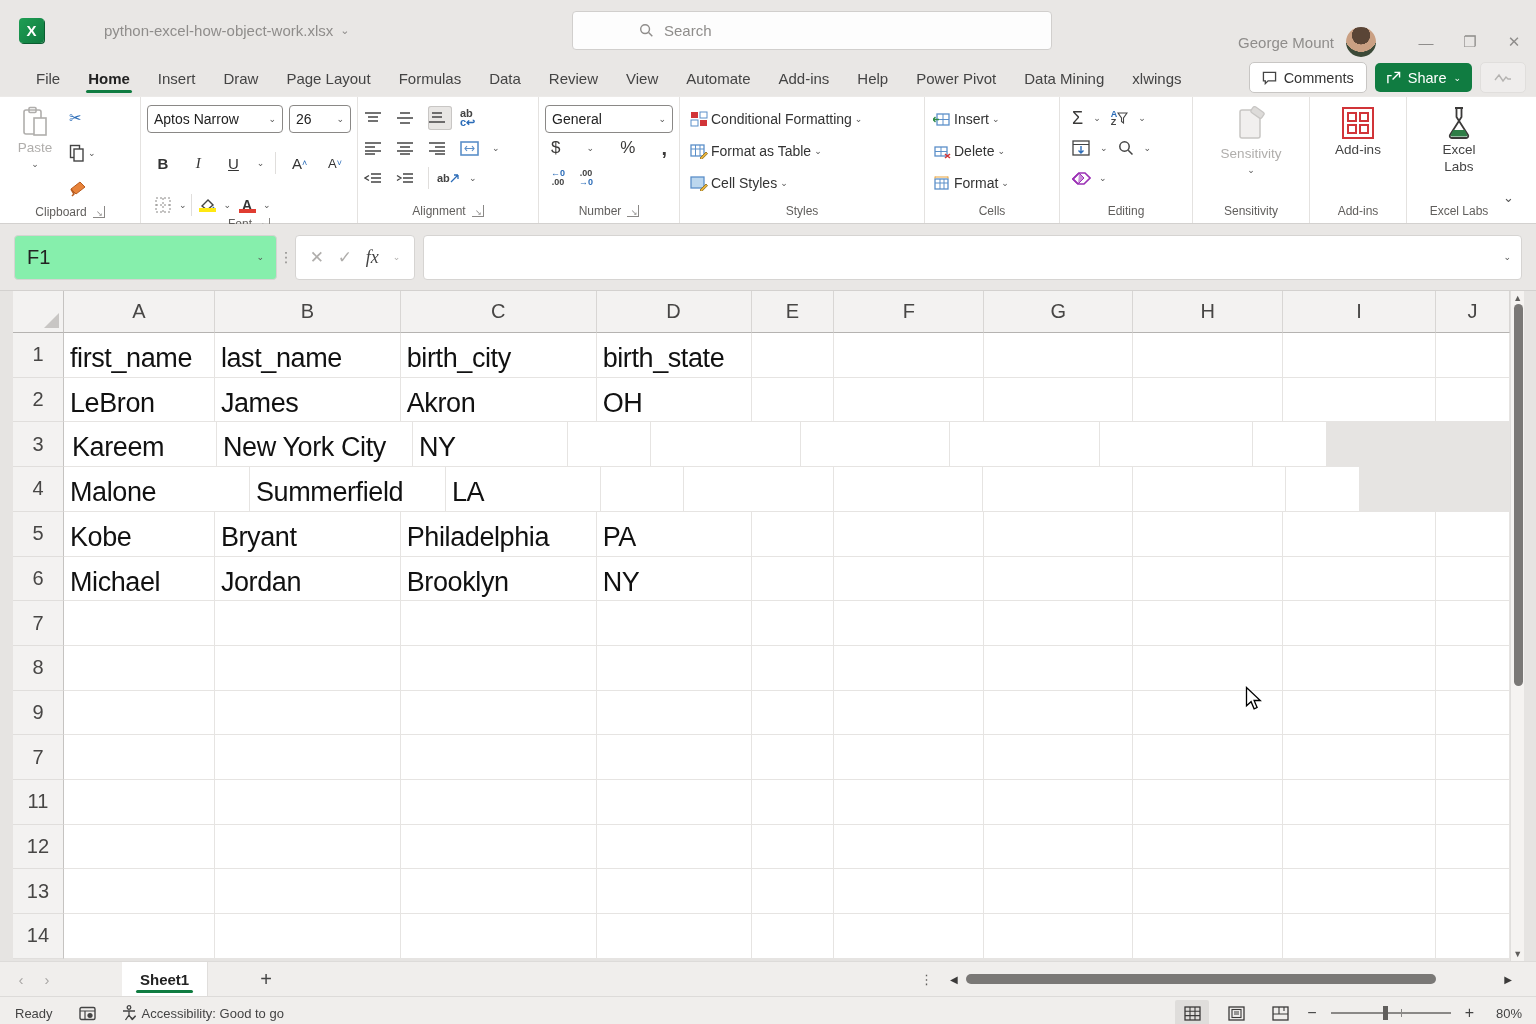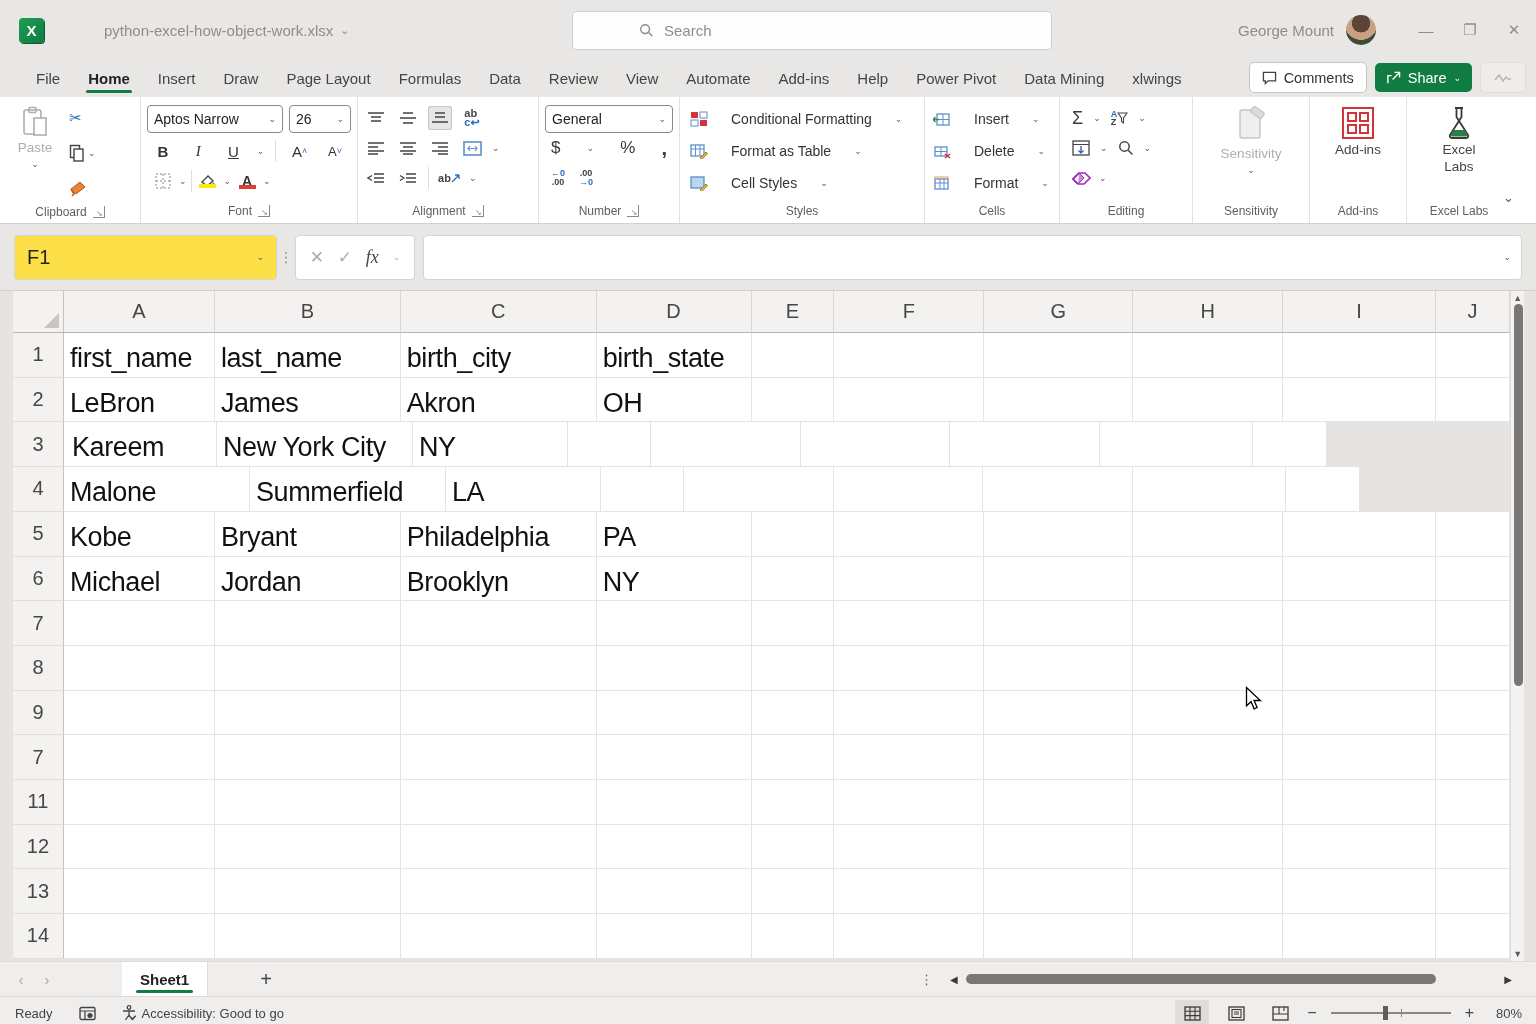--- a/index.html
+++ b/index.html
@@ -9,21 +9,21 @@
        box-shadow:inset 0 0 0 1px rgba(214,92,92,.65);}
   
   .titlebar{height:60px;background:#e9e7e5;display:flex;align-items:center;position:relative;flex:none;}
   .xl-logo{width:25px;height:25px;margin-left:19px;border-radius:4px;background:linear-gradient(135deg,#1f9e54,#0f7a3f);
            display:flex;align-items:center;justify-content:center;color:#fff;font-weight:bold;font-size:15px;
            box-shadow:1px 1px 0 #0a5c30;}
   .doc-title{margin-left:60px;font-size:15px;color:#8f8d8b;display:flex;align-items:center;gap:7px;}
   .chev{font-size:11px;color:#8f8d8b;}
   .searchbox{position:absolute;left:572px;top:11px;width:412px;height:37px;background:#fdfdfd;border:1px solid #d1cfcd;
              border-radius:4px;display:flex;align-items:center;color:#8f8d8b;font-size:15px;gap:10px;padding-left:66px;}
-  .tb-right{position:absolute;right:0;top:0;height:60px;display:flex;align-items:center;}
+  .tb-right{position:absolute;right:0;top:12px;height:60px;display:flex;align-items:center;}
   .username{color:#8f8d8b;font-size:15px;margin-right:12px;}
   .avatar{width:30px;height:30px;border-radius:50%;margin-right:28px;
           background:radial-gradient(circle at 50% 28%,#5a4536 0 34%,#caa083 35% 62%,#3c4a38 63%);}
   .winbtn{width:44px;height:60px;display:flex;align-items:center;justify-content:center;color:#8f8d8b;font-size:15px;}
   
   .tabrow{height:36px;display:flex;align-items:center;background:#e9e7e5;flex:none;position:relative;padding-left:22px;}
   .rtab{font-size:15px;color:#444;padding:0 14px;height:34px;display:flex;align-items:center;position:relative;}
   .rtab.active{font-weight:bold;color:#222;}
   .rtab.active:after{content:"";position:absolute;left:12px;right:12px;bottom:2px;height:3px;border-radius:2px;background:var(--excel-green);}
   .tabrow-right{position:absolute;right:10px;top:2px;display:flex;align-items:center;gap:8px;}
@@ -41,33 +41,33 @@
   .rlabel{height:20px;font-size:12px;color:#605e5c;display:flex;align-items:center;justify-content:center;gap:6px;}
   .launcher{width:11px;height:11px;border-right:1.3px solid #8a8886;border-bottom:1.3px solid #8a8886;position:relative;}
   .launcher:after{content:"↘";position:absolute;right:1px;bottom:-1px;font-size:8px;color:#8a8886;}
   .bigbtn{width:58px;display:flex;flex-direction:column;align-items:center;font-size:13.5px;color:#444;gap:2px;padding-top:3px;}
   .bigbtn .cap{text-align:center;line-height:1.25;}
   .dim{color:#b0aeac;}
   .smallcol{display:flex;flex-direction:column;justify-content:space-between;height:96px;padding:2px 2px;}
   .sbtn{height:26px;display:flex;align-items:center;gap:3px;font-size:15px;color:#444;padding:0 3px;}
   .combo{border:1px solid #8a8886;border-radius:4px;height:26px;display:flex;align-items:center;font-size:14px;
          color:#222;padding:0 6px;justify-content:space-between;background:#fff;}
-  .fontgrid{display:flex;flex-direction:column;gap:6px;padding-top:2px;}
+  .fontgrid{display:flex;flex-direction:column;gap:18px;padding-top:2px;}
   .fontrow{display:flex;align-items:center;gap:6px;}
   .tbico{min-width:24px;height:24px;display:flex;align-items:center;justify-content:center;font-size:15px;color:#333;}
   .chev2{font-size:9px;color:#555;}
   .underbar{display:inline-block;width:17px;height:4px;margin-top:-3px;}
   .alrow{display:flex;align-items:center;gap:8px;height:30px;}
-  .alico{width:24px;height:24px;display:flex;align-items:center;justify-content:center;border-radius:3px;}
+  .alico{width:24px;height:24px;display:flex;align-items:center;justify-content:flex-start;border-radius:3px;}
   .alico.sel{background:#e8e6e4;box-shadow:inset 0 0 0 1px #c8c6c4;}
-  .menu-row{display:flex;align-items:center;gap:23px;height:32px;font-size:14px;color:#333;white-space:nowrap;}
+  .menu-row{display:flex;align-items:center;gap:3px;height:32px;font-size:14px;color:#333;white-space:nowrap;}
   .collapse-chev{position:absolute;right:22px;bottom:18px;color:#555;font-size:13px;}
   
   .formulabar{height:66px;background:#e9e7e5;display:flex;align-items:center;flex:none;position:relative;}
-  .namebox{margin-left:14px;width:237px;height:43px;background:#fde047;border:1px solid #d6d4d2;border-radius:4px;
+  .namebox{margin-left:14px;width:237px;height:43px;background:#86efac;border:1px solid #d6d4d2;border-radius:4px;
            display:flex;align-items:center;justify-content:space-between;padding:0 12px;font-size:20px;color:#222;}
   .fb-kebab{width:18px;text-align:center;color:#8a8886;font-size:14px;letter-spacing:0;}
   .fxbox{width:118px;height:43px;background:#fff;border:1px solid #d6d4d2;border-radius:4px;display:flex;
          align-items:center;justify-content:space-evenly;font-size:17px;color:#b0aeac;}
   .fx{font-family:"Liberation Serif",serif;font-style:italic;color:#444;font-size:18px;}
   .fb-input{flex:1;margin:0 14px 0 8px;height:43px;background:#fff;border:1px solid #d6d4d2;border-radius:4px;
             display:flex;align-items:center;justify-content:flex-end;padding-right:10px;color:#8a8886;font-size:12px;}
   
   .gridwrap{flex:none;height:670px;display:flex;background:#e6e4e2;padding-left:13px;border-top:1px solid #d3d1cf;}
   .sheet{width:1497px;display:flex;flex-direction:column;}

